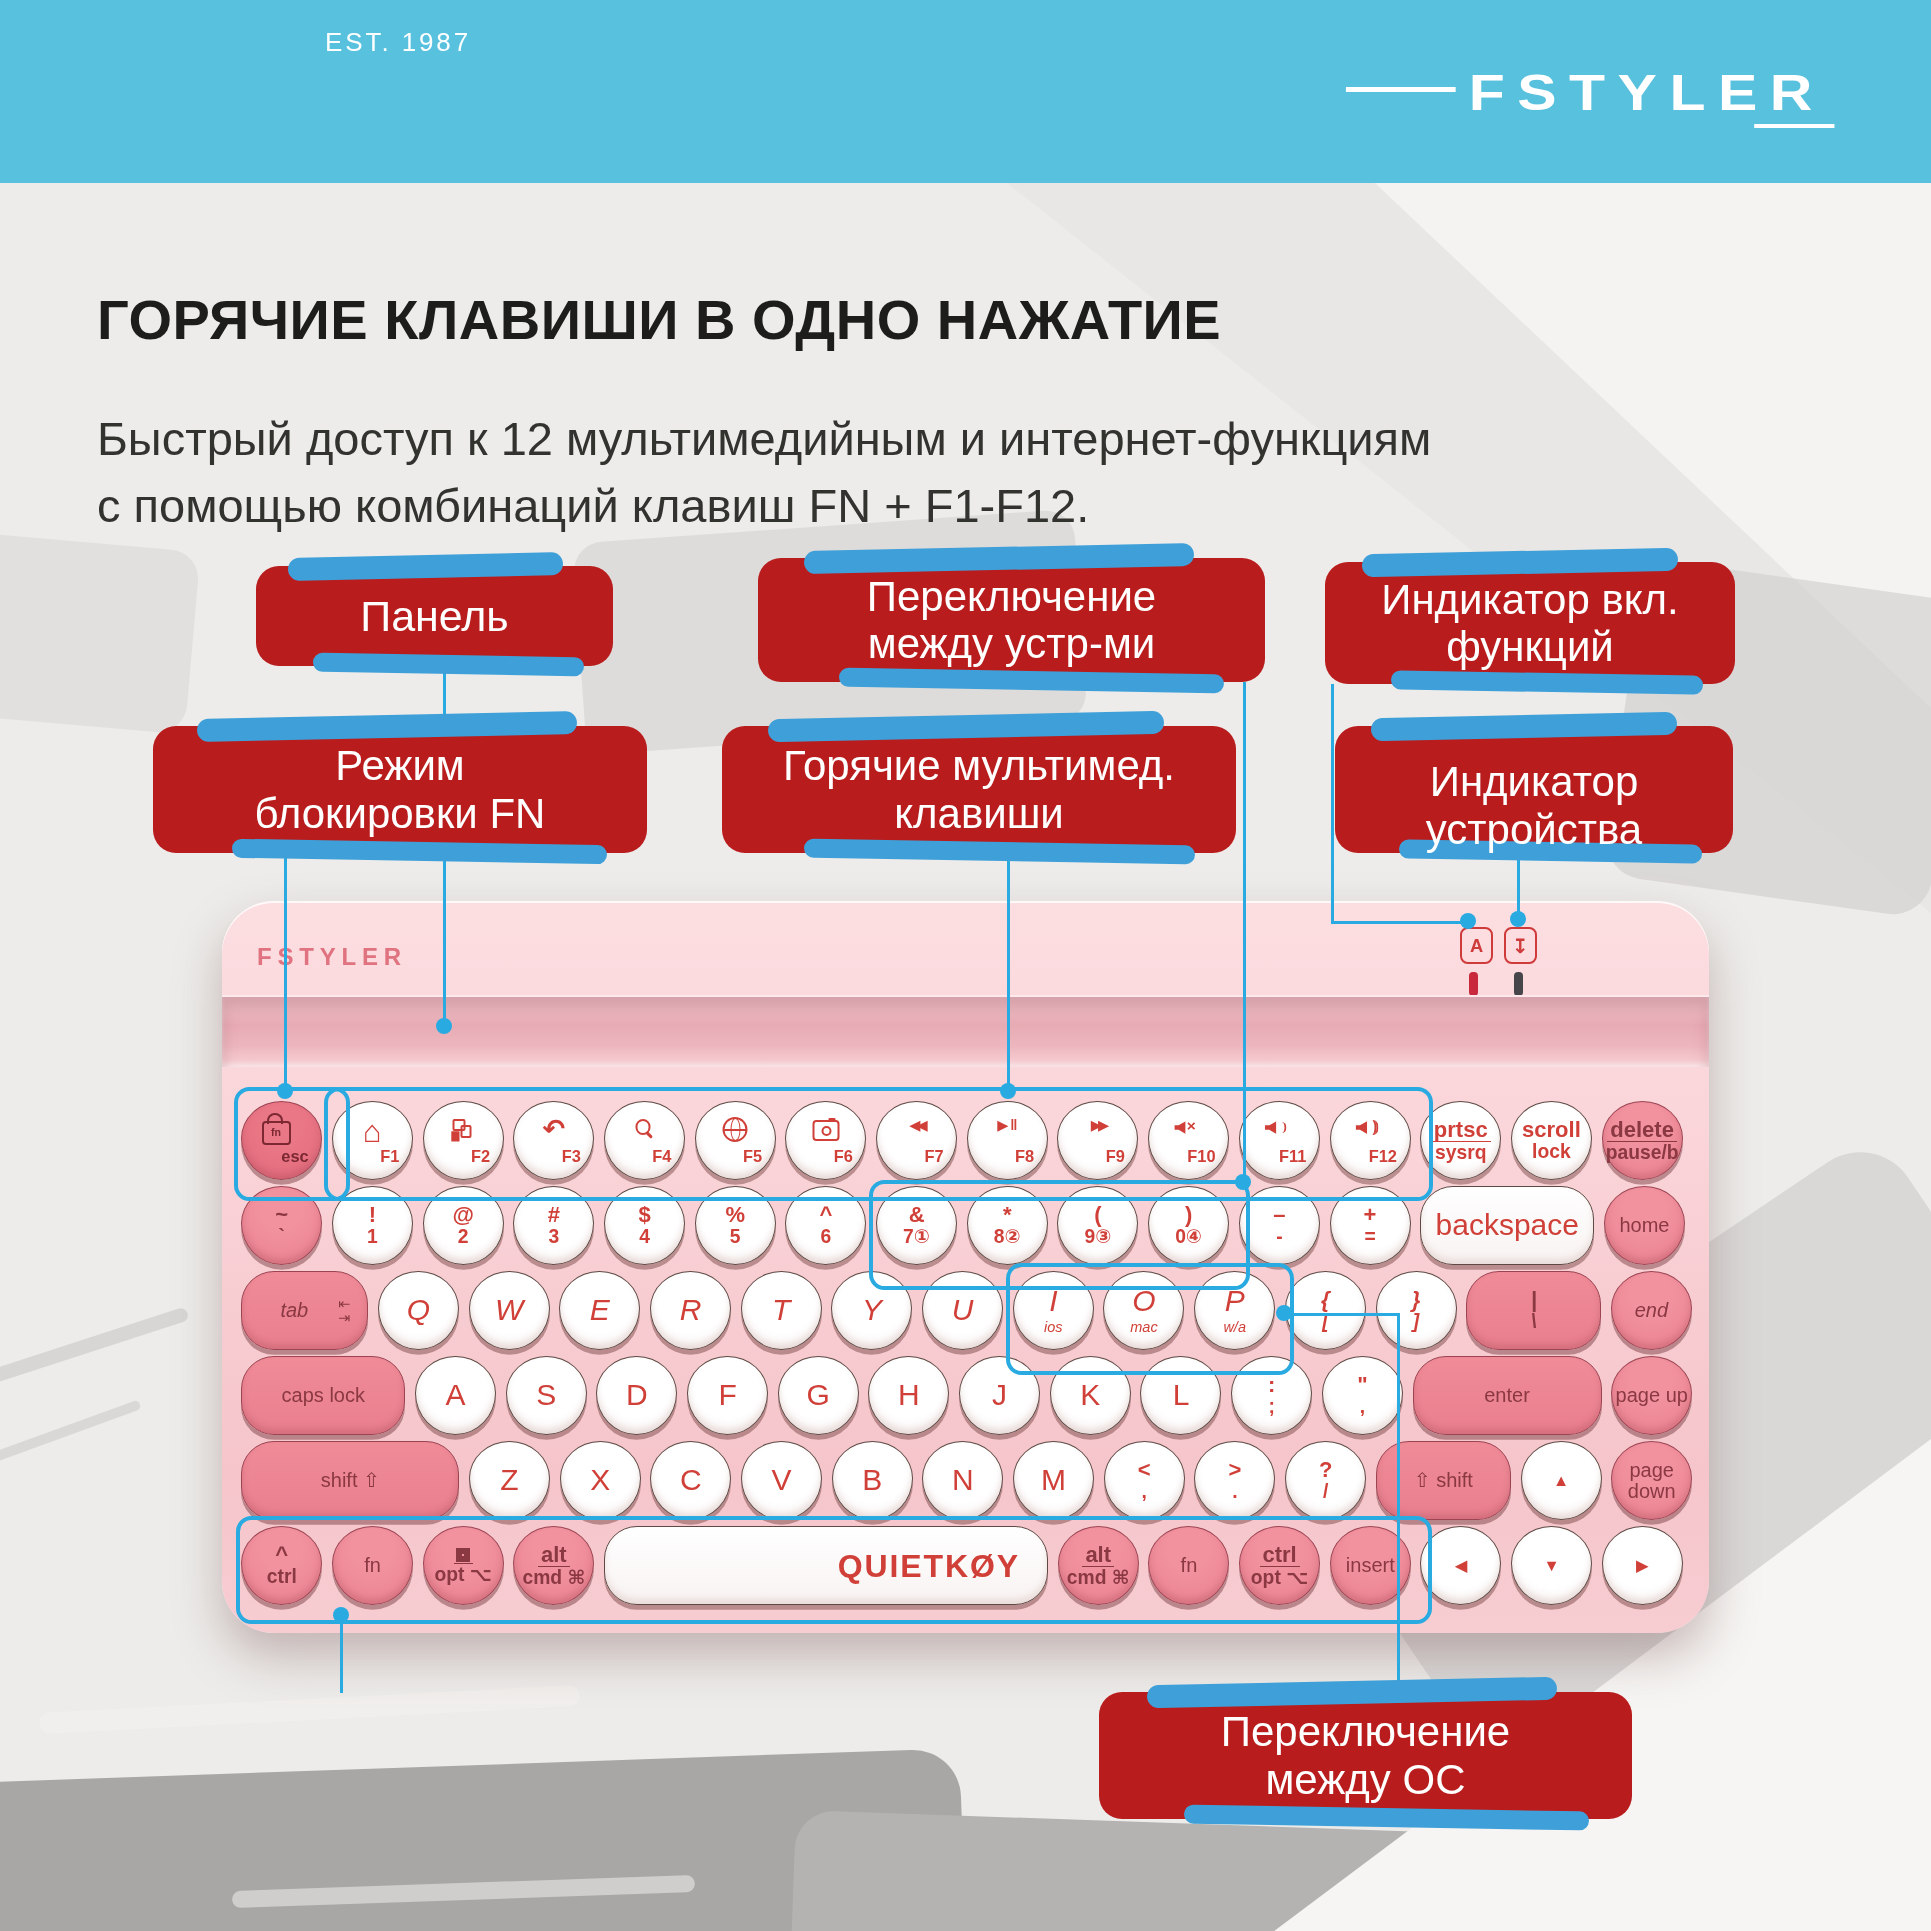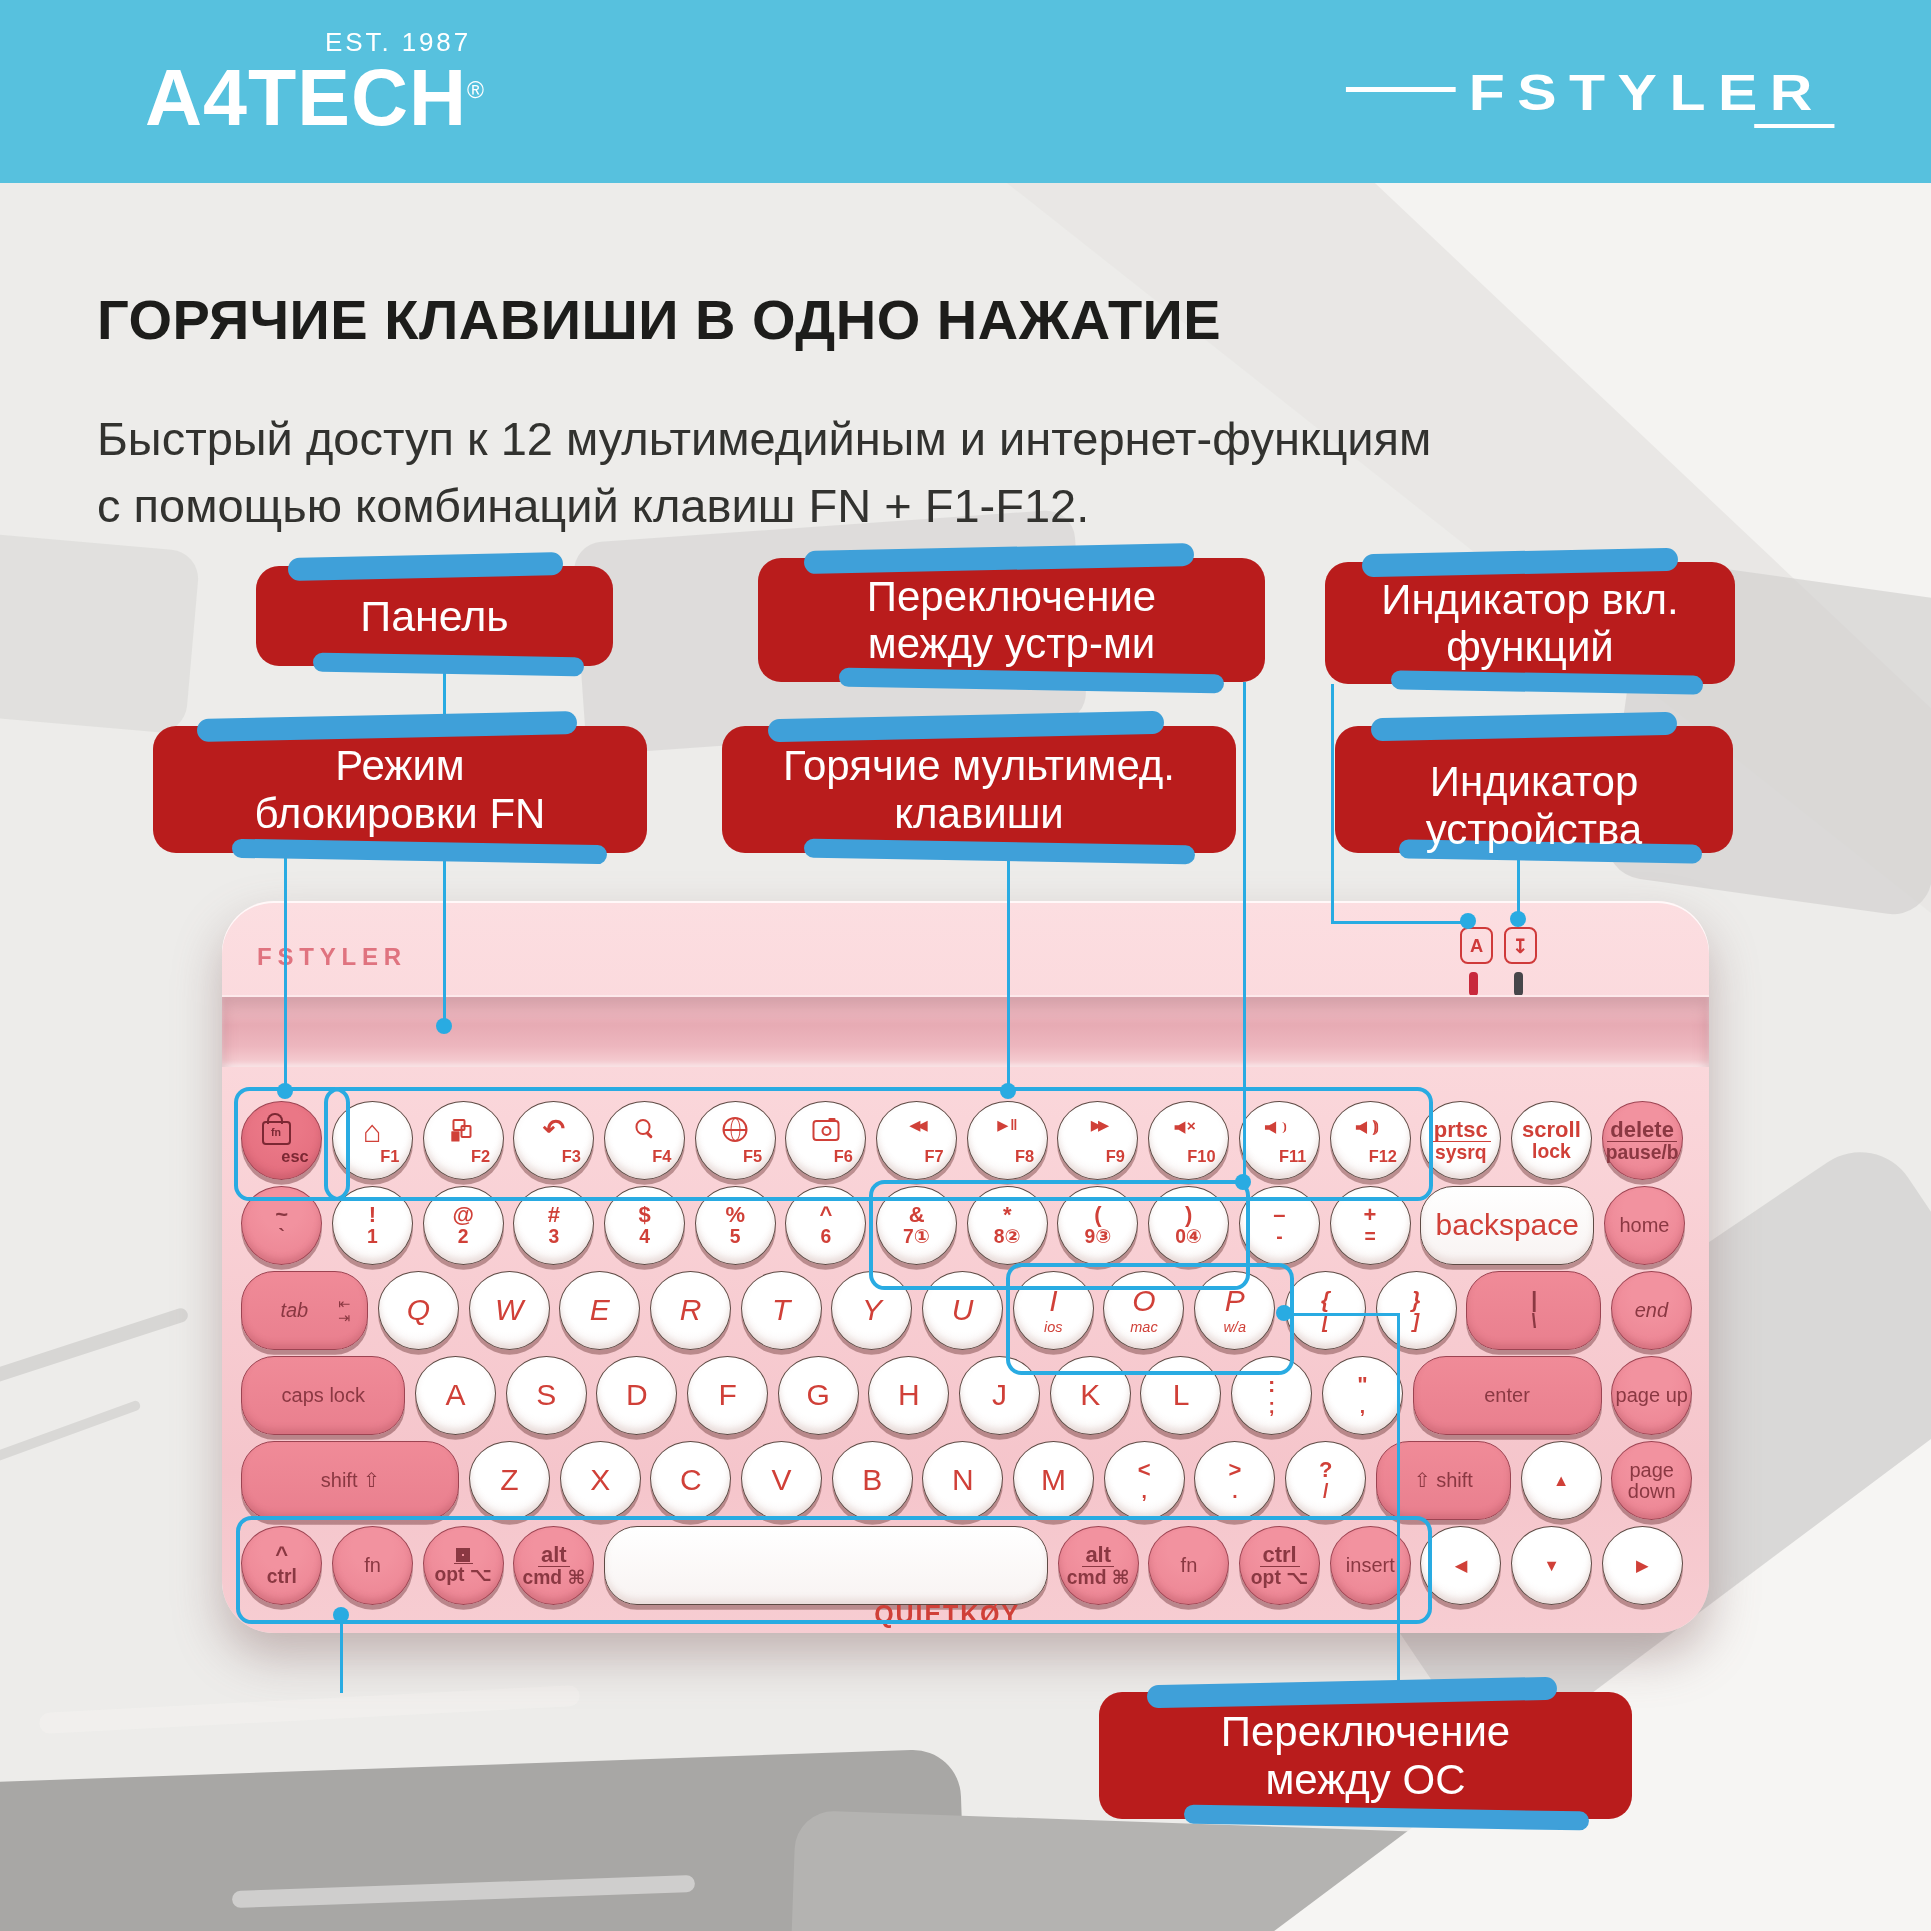--- a/index.html
+++ b/index.html
@@ -117,21 +117,21 @@
 
   .lab{font-size:30px;font-weight:500;line-height:1.02;text-align:center;}
   .t-pw .lab,.t-p .lab{font-size:20px;font-weight:500;}
   .sublab{font-size:14.5px;margin-top:2px;font-weight:500;}
   .stack{display:flex;flex-direction:column;align-items:center;line-height:1.05;}
   .stack .tp{font-size:22px;font-weight:600;padding:0 2.9px;}
   .stack.fx .tp{border-bottom:1.9px solid currentColor;}
   .stack .bt{font-size:19.3px;font-weight:600;margin-top:1px;}
   .corner{position:absolute;right:12.6px;bottom:12.6px;font-size:16.4px;font-weight:600;}
   .spacelogo{position:absolute;right:27px;top:50%;transform:translateY(-50%);
-             font-size:25px;font-weight:800;letter-spacing:1.9px;color:#d04038;margin-top:48px;}
+             font-size:32px;font-weight:800;letter-spacing:1.9px;color:#d04038;}
 
   
   .icon{position:relative;display:block;color:inherit;}
   .row-f .t-w .icon{position:absolute;left:50%;top:13.5px;transform:translateX(-50%);}
   .icon-fnlock{position:absolute;left:19.3px;top:19.3px;width:25px;height:19.3px;border:2.4px solid currentColor;
                border-radius:3.9px;font-size:10.6px;font-weight:700;text-align:center;line-height:18.3px;}
   .icon-fnlock::before{content:"";position:absolute;left:3.9px;top:-10.6px;width:11.6px;height:9.7px;
                        border:2.4px solid currentColor;border-bottom:none;border-radius:7.7px 7.7px 0 0;}
   .icon-fnlock::after{content:"fn";}
   .icon-home::before{content:"⌂";font-size:31px;line-height:1;}
@@ -220,21 +220,20 @@
   <div class="deco deco-band-right"></div>
   <div class="deco deco-bottom-left"></div>
   <div class="deco deco-bottom-mid"></div>
   <div class="deco deco-bottom-wedge"></div>
   <div class="deco deco-white1"></div>
   <div class="deco deco-white2"></div>
 
   <div class="header">
     <div class="a4-logo">
       <span class="a4-est">EST. 1987</span>
-      <span class="a4-brand"><span>A4TECH</span><span class="a4-reg">®</span></span>
     </div>
     <div class="fstyler-logo">FSTYLER</div>
   </div>
 
   <h1 class="title">ГОРЯЧИЕ КЛАВИШИ В ОДНО НАЖАТИЕ</h1>
   <p class="subtitle">
     <span>Быстрый доступ к 12 мультимедийным и интернет-функциям</span><br>
     <span>с помощью комбинаций клавиш FN + F1-F12.</span>
   </p>
 

